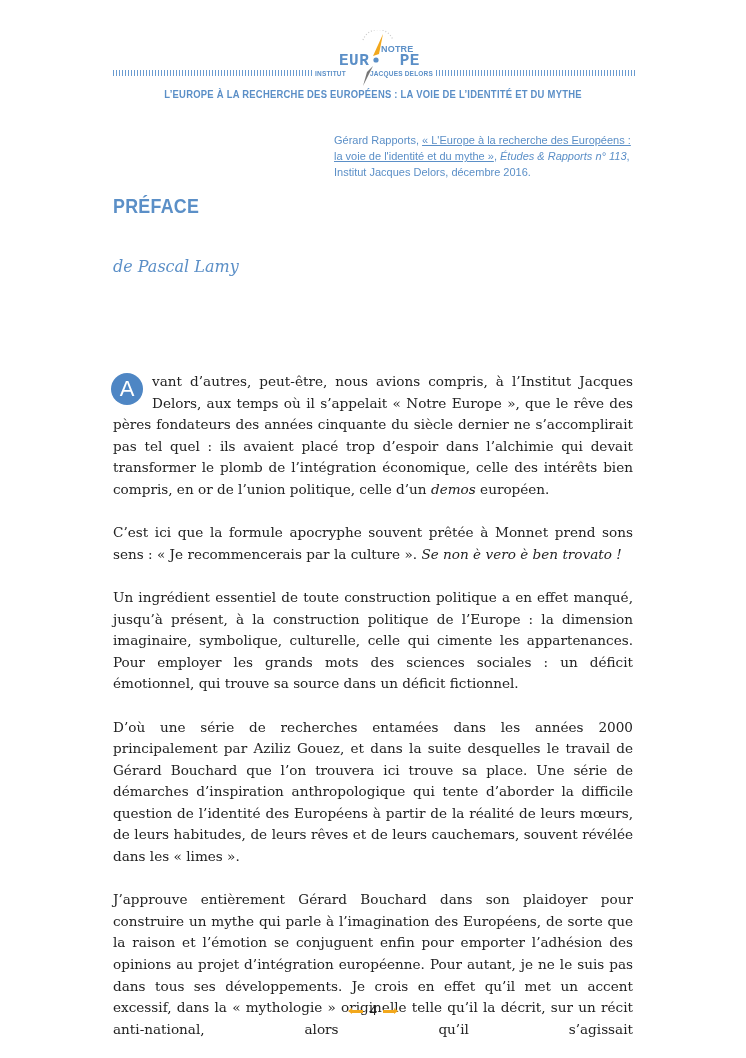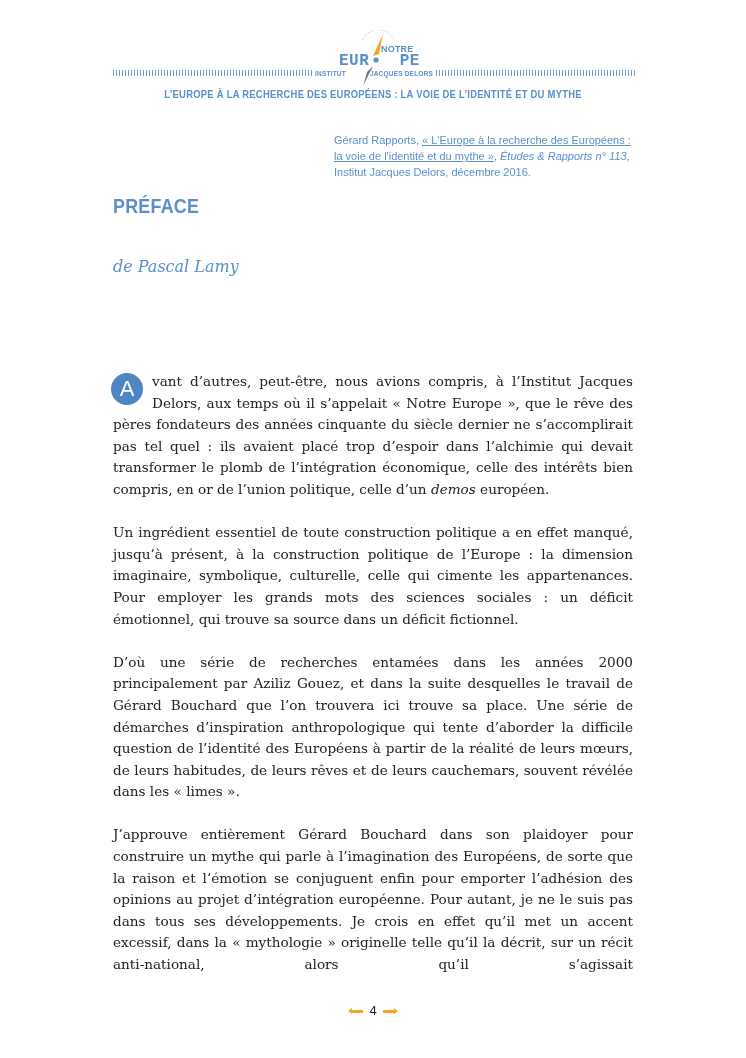--- a/index.html
+++ b/index.html
@@ -61,20 +61,21 @@
   <div>
     <span>Gérard Rapports, </span><a href="#">« L'Europe à la recherche des Européens : la voie de l'identité et du mythe »</a><span>, </span><i>Études &amp; Rapports n° 113</i><span>, Institut Jacques Delors, décembre 2016.</span>
   </div>
 </div>
 
 <div class="preface-title">PRÉFACE</div>
 <div class="preface-author">de Pascal Lamy</div>
 
 <div class="body-text">
   <p><span class="dropcap">A</span><span>vant d’autres, peut-être, nous avions compris, à l’Institut Jacques Delors, aux temps où il s’appelait « Notre Europe », que le rêve des pères fondateurs des années cinquante du siècle dernier ne s’accomplirait pas tel quel : ils avaient placé trop d’espoir dans l’alchimie qui devait transformer le plomb de l’intégration économique, celle des intérêts bien compris, en or de l’union politique, celle d’un </span><i>demos</i><span> européen.</span></p>
+  <p><span>C’est ici que la formule apocryphe souvent prêtée à Monnet prend sons sens : « Je recommencerais par la culture ». </span><i>Se non è vero è ben trovato !</i></p>
   <p>Un ingrédient essentiel de toute construction politique a en effet manqué, jusqu’à présent, à la construction politique de l’Europe : la dimension imaginaire, symbolique, culturelle, celle qui cimente les appartenances. Pour employer les grands mots des sciences sociales : un déficit émotionnel, qui trouve sa source dans un déficit fictionnel.</p>
   <p>D’où une série de recherches entamées dans les années 2000 principalement par Aziliz Gouez, et dans la suite desquelles le travail de Gérard Bouchard que l’on trouvera ici trouve sa place. Une série de démarches d’inspiration anthropologique qui tente d’aborder la difficile question de l’identité des Européens à partir de la réalité de leurs mœurs, de leurs habitudes, de leurs rêves et de leurs cauchemars, souvent révélée dans les « limes ».</p>
   <p style="text-align-last: justify;">J’approuve entièrement Gérard Bouchard dans son plaidoyer pour construire un mythe qui parle à l’imagination des Européens, de sorte que la raison et l’émotion se conjuguent enfin pour emporter l’adhésion des opinions au projet d’intégration européenne. Pour autant, je ne le suis pas dans tous ses développements. Je crois en effet qu’il met un accent excessif, dans la « mythologie » originelle telle qu’il la décrit, sur un récit anti-national, alors qu’il s’agissait</p>
 </div>
 
 <div class="footer">
   <span class="arrow left"></span><span>4</span><span class="arrow right"></span>
 </div>
 
 </body></html>

